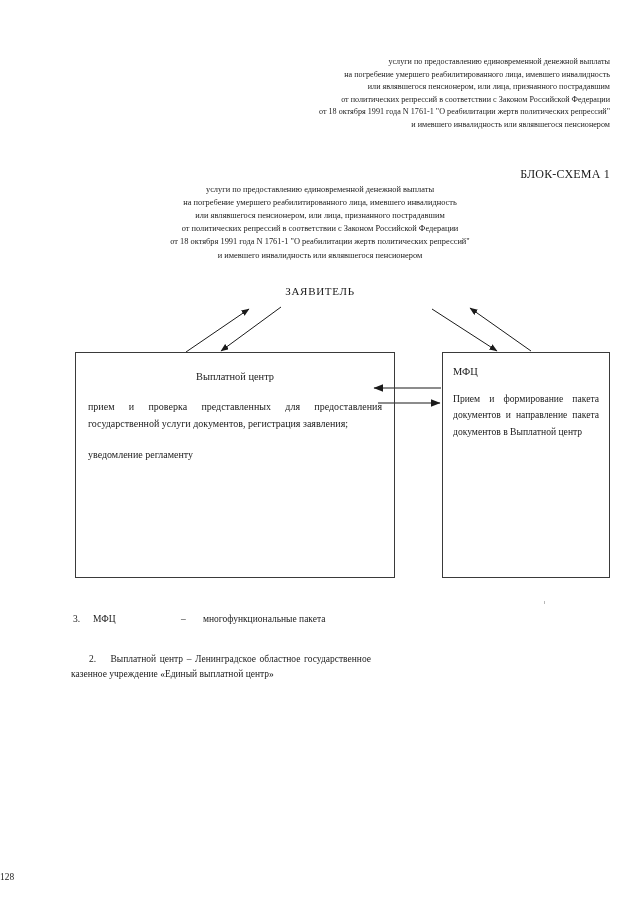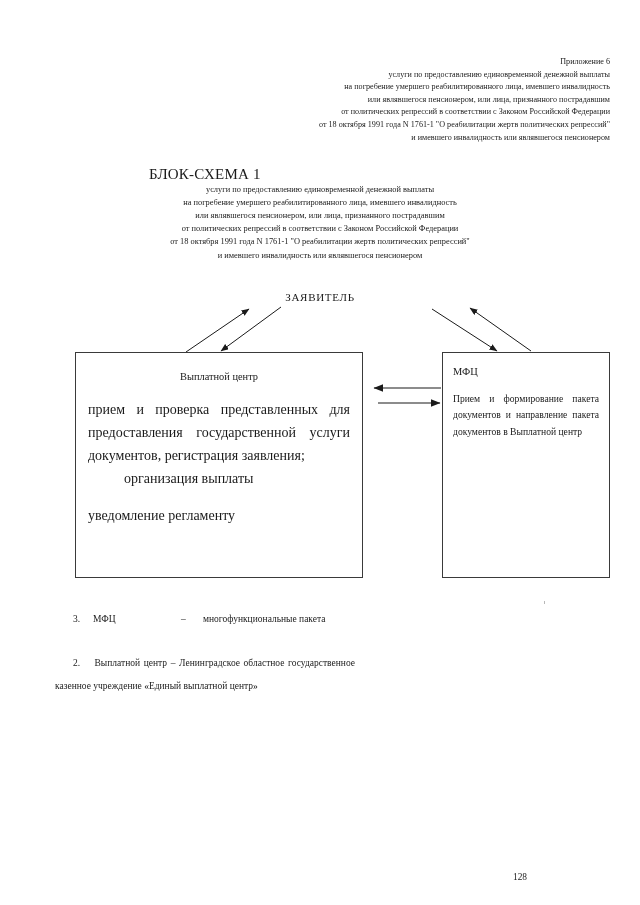--- a/index.html
+++ b/index.html
@@ -40,38 +40,37 @@
     position: absolute;
     left: 30px;
     top: 168px;
     width: 580px;
     text-align: center;
     font-size: 8.4px;
     line-height: 13.1px;
   }
   .scheme-title .main-title {
     display: block;
-    font-size: 15px;
-    text-align: left;
-    margin-left: 119px;
+    font-size: 12px;
+    text-align: right;
+    margin-left: 94px;
     margin-bottom: 2px;
     letter-spacing: 0.2px;
   }
   .scheme-title .ln { display: block; white-space: nowrap; }
 
   
   .applicant-label {
     position: absolute;
     left: 0;
     top: 285px;
     width: 640px;
     text-align: center;
     font-size: 11px;
     letter-spacing: 0.7px;
-    margin-top: 6px;
   }
 
   
   .diagram {
     position: absolute;
     left: 0;
     top: 0;
     width: 640px;
     height: 905px;
     pointer-events: none;
@@ -80,39 +79,39 @@
   
   .box {
     position: absolute;
     border: 1px solid #3a3a3a;
     background: transparent;
     box-sizing: border-box;
   }
   .box-left {
     left: 75px;
     top: 352px;
-    width: 288px;
+    width: 320px;
     height: 226px;
   }
   .box-right {
     left: 442px;
     top: 352px;
     width: 168px;
     height: 226px;
   }
 
   .box-left .box-heading {
     text-align: center;
     font-size: 10.4px;
     margin: 18px 0 0 0;
   }
   .box-left .box-body {
     margin: 16px 12px 0 12px;
-    font-size: 14px;
-    line-height: 23px;
+    font-size: 10px;
+    line-height: 17px;
     text-align: justify;
     text-align-last: left;
   }
   .box-left .box-body p { margin: 0; }
   .box-left .box-body p.just { text-align: justify; }
   .box-left .box-body p.indent { padding-left: 36px; }
   .box-left .box-body p.spaced { margin-top: 14px; }
 
   .box-right .box-heading {
     font-size: 10.4px;
@@ -143,56 +142,55 @@
     top: 0;
     width: 290px;
     white-space: nowrap;
   }
   .legend-row-1 .num { display: inline-block; width: 20px; }
   .legend-row-1 .term { display: inline-block; width: 88px; }
   .legend-row-1 .dash { display: inline-block; width: 22px; }
 
   .legend-block-2 {
     position: absolute;
-    left: 0;
+    left: 16px;
     top: 40px;
     width: 300px;
     text-align: justify;
     text-align-last: left;
-    line-height: 23px;
+    line-height: 15px;
   }
   .legend-block-2 p { margin: 0; }
   .legend-block-2 .l1 { text-indent: 18px; }
 
   
   .page-number {
     position: absolute;
     left: 0;
     top: 872px;
     width: 527px;
-    text-align: right;
+    text-align: left;
     font-size: 9.4px;
   }
 
   .speck {
     position: absolute;
     left: 544px;
     top: 601px;
     width: 1px;
     height: 3px;
     background: #b8b8b8;
   }
 </style>
 </head>
 <body>
 
 <div class="page">
 
   <div class="appendix-block">
-    <span class="ln">Приложение 6</span>
     <span class="ln">услуги по  предоставлению единовременной денежной выплаты</span>
     <span class="ln">на погребение умершего реабилитированного лица, имевшего инвалидность</span>
     <span class="ln">или являвшегося пенсионером, или лица, признанного пострадавшим</span>
     <span class="ln">от политических репрессий в соответствии с Законом Российской Федерации</span>
     <span class="ln">от 18 октября 1991 года N 1761-1 "О реабилитации жертв политических репрессий"</span>
     <span class="ln">и имевшего инвалидность или являвшегося пенсионером</span>
   </div>
 
   <div class="scheme-title">
     <span class="main-title">БЛОК-СХЕМА 1</span>
@@ -226,21 +224,20 @@
 
     <line x1="441" y1="388" x2="374" y2="388" stroke="#1a1a1a" stroke-width="1.2" marker-end="url(#ah2)"></line>
 
     <line x1="378" y1="403" x2="440" y2="403" stroke="#1a1a1a" stroke-width="1.2" marker-end="url(#ah2)"></line>
   </svg>
 
   <div class="box box-left">
     <div class="box-heading">Выплатной центр</div>
     <div class="box-body">
       <p class="just">прием и проверка представленных для предоставления государственной услуги документов, регистрация заявления;</p>
-      <p class="indent">организация выплаты</p>
       <p class="spaced">уведомление регламенту</p>
     </div>
   </div>
 
   <div class="box box-right">
     <div class="box-heading">МФЦ</div>
     <div class="box-body">
       <p>Прием и формирование пакета документов и направление пакета документов в Выплатной центр</p>
     </div>
   </div>

